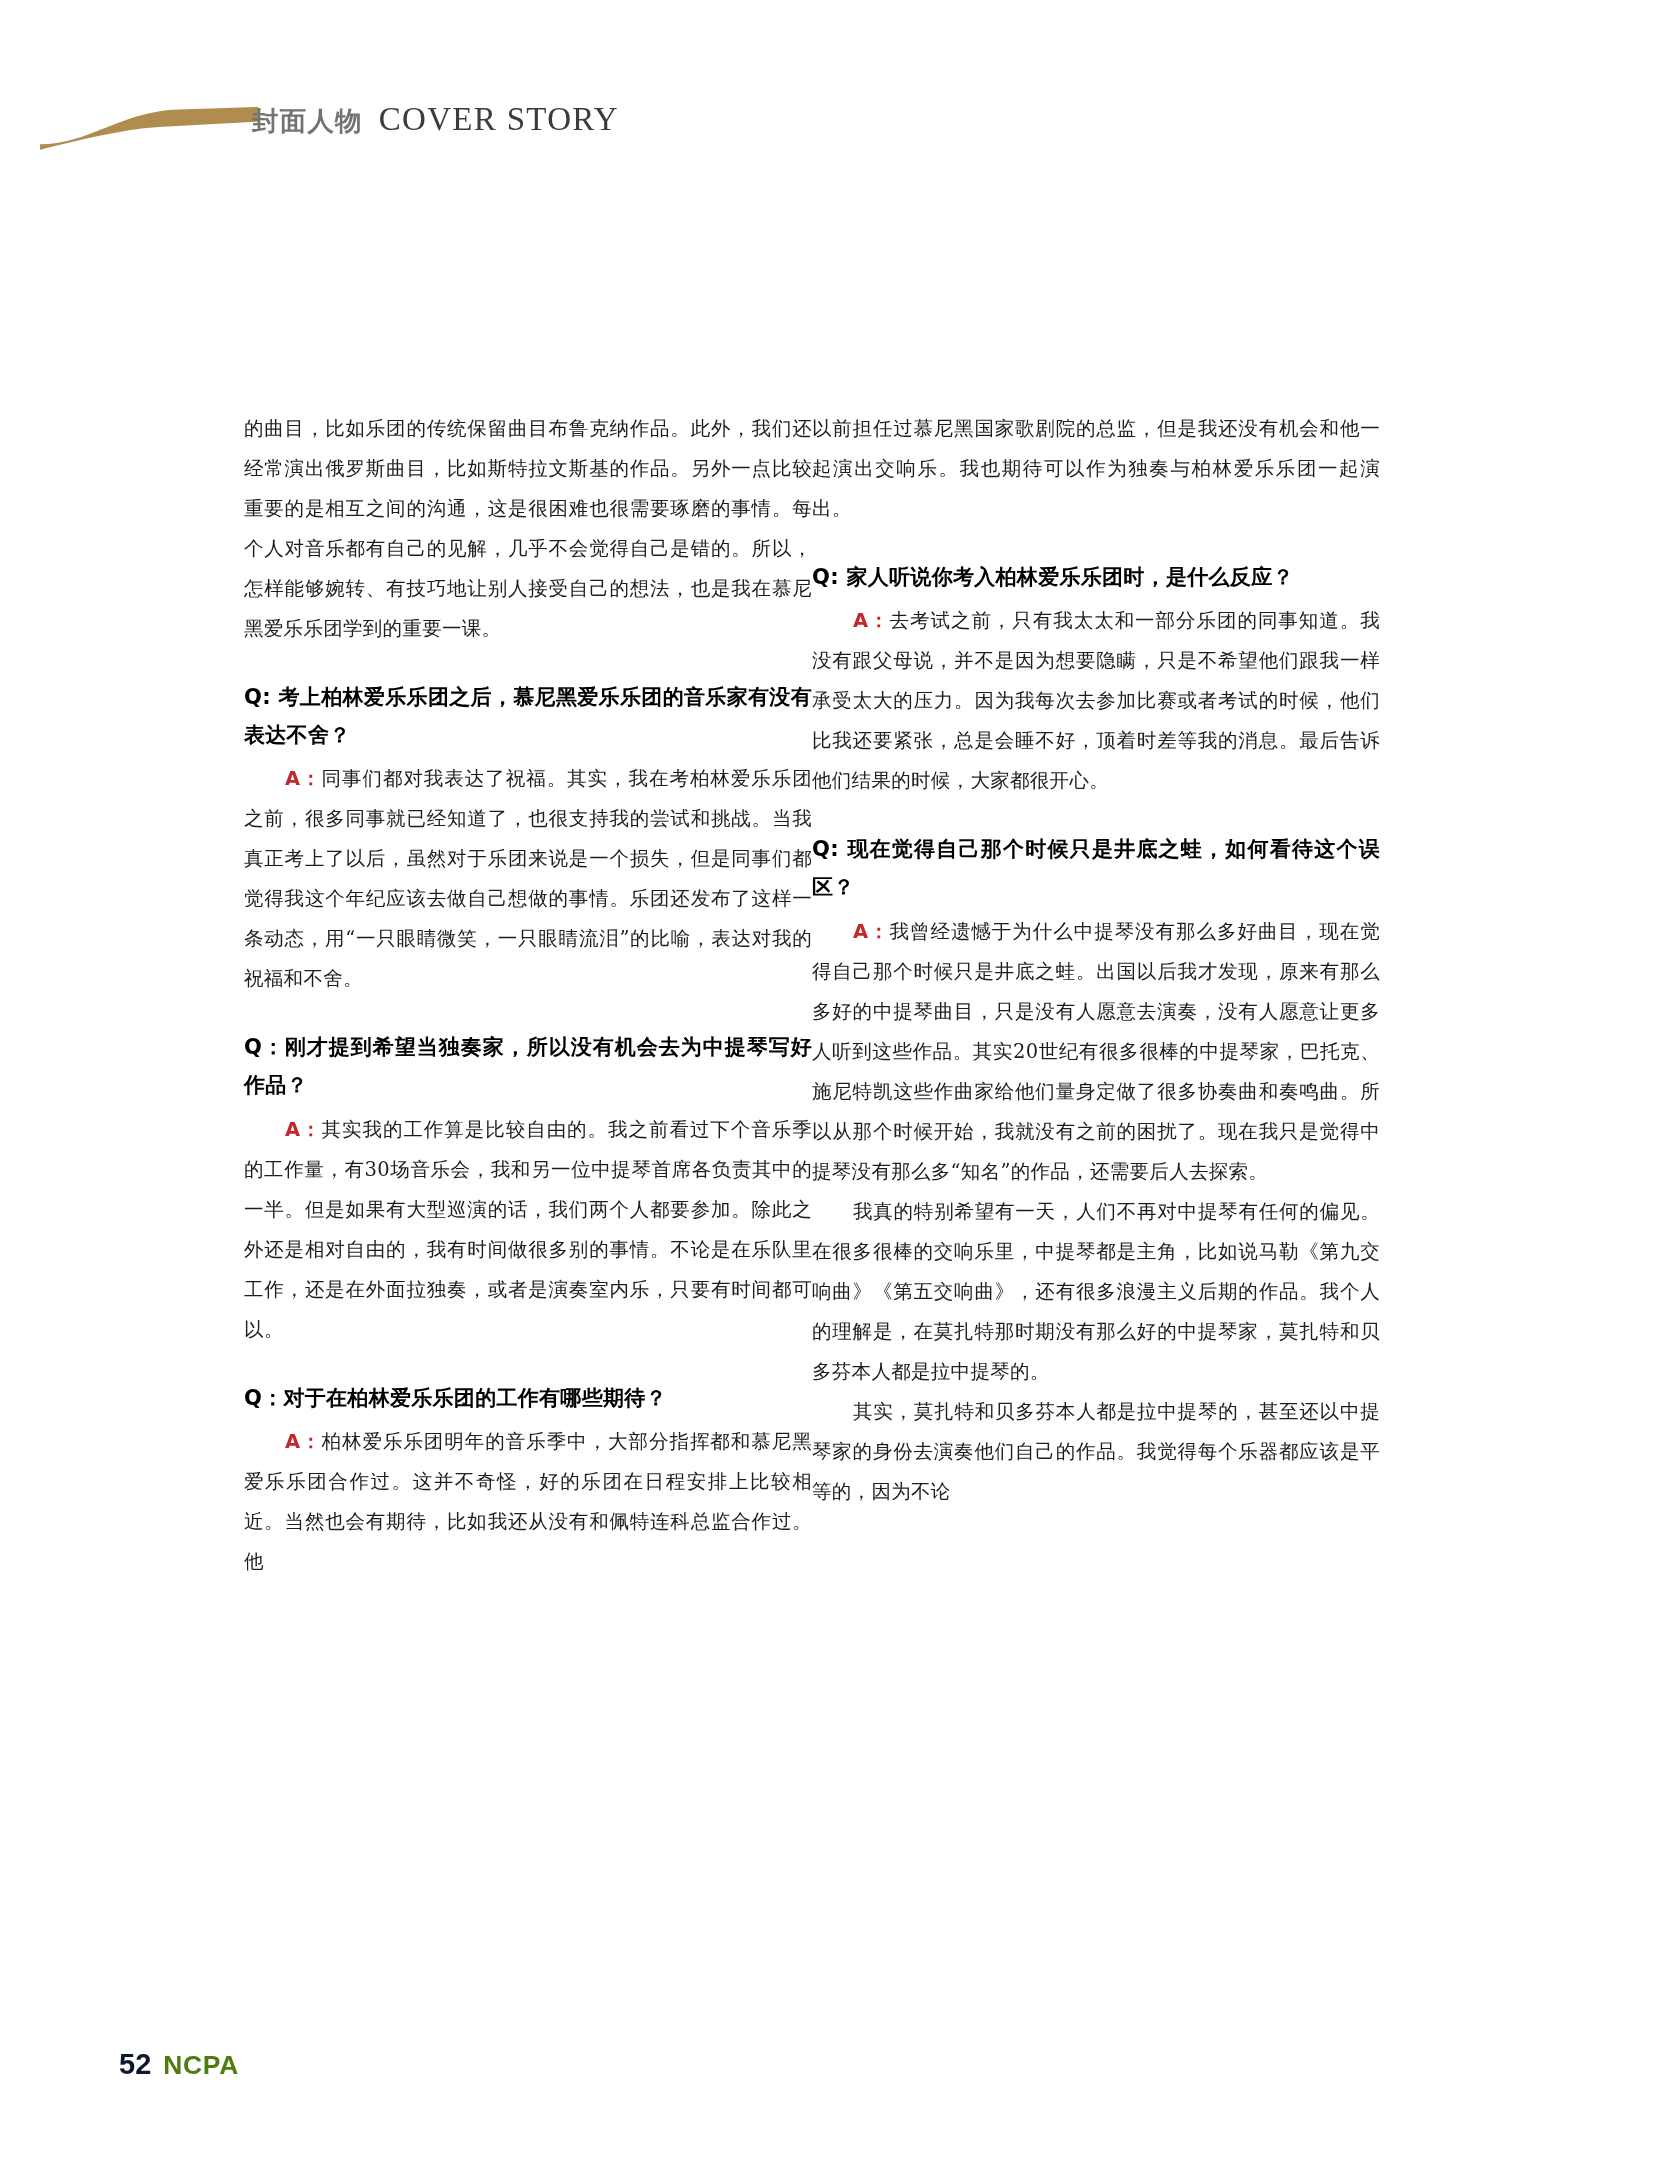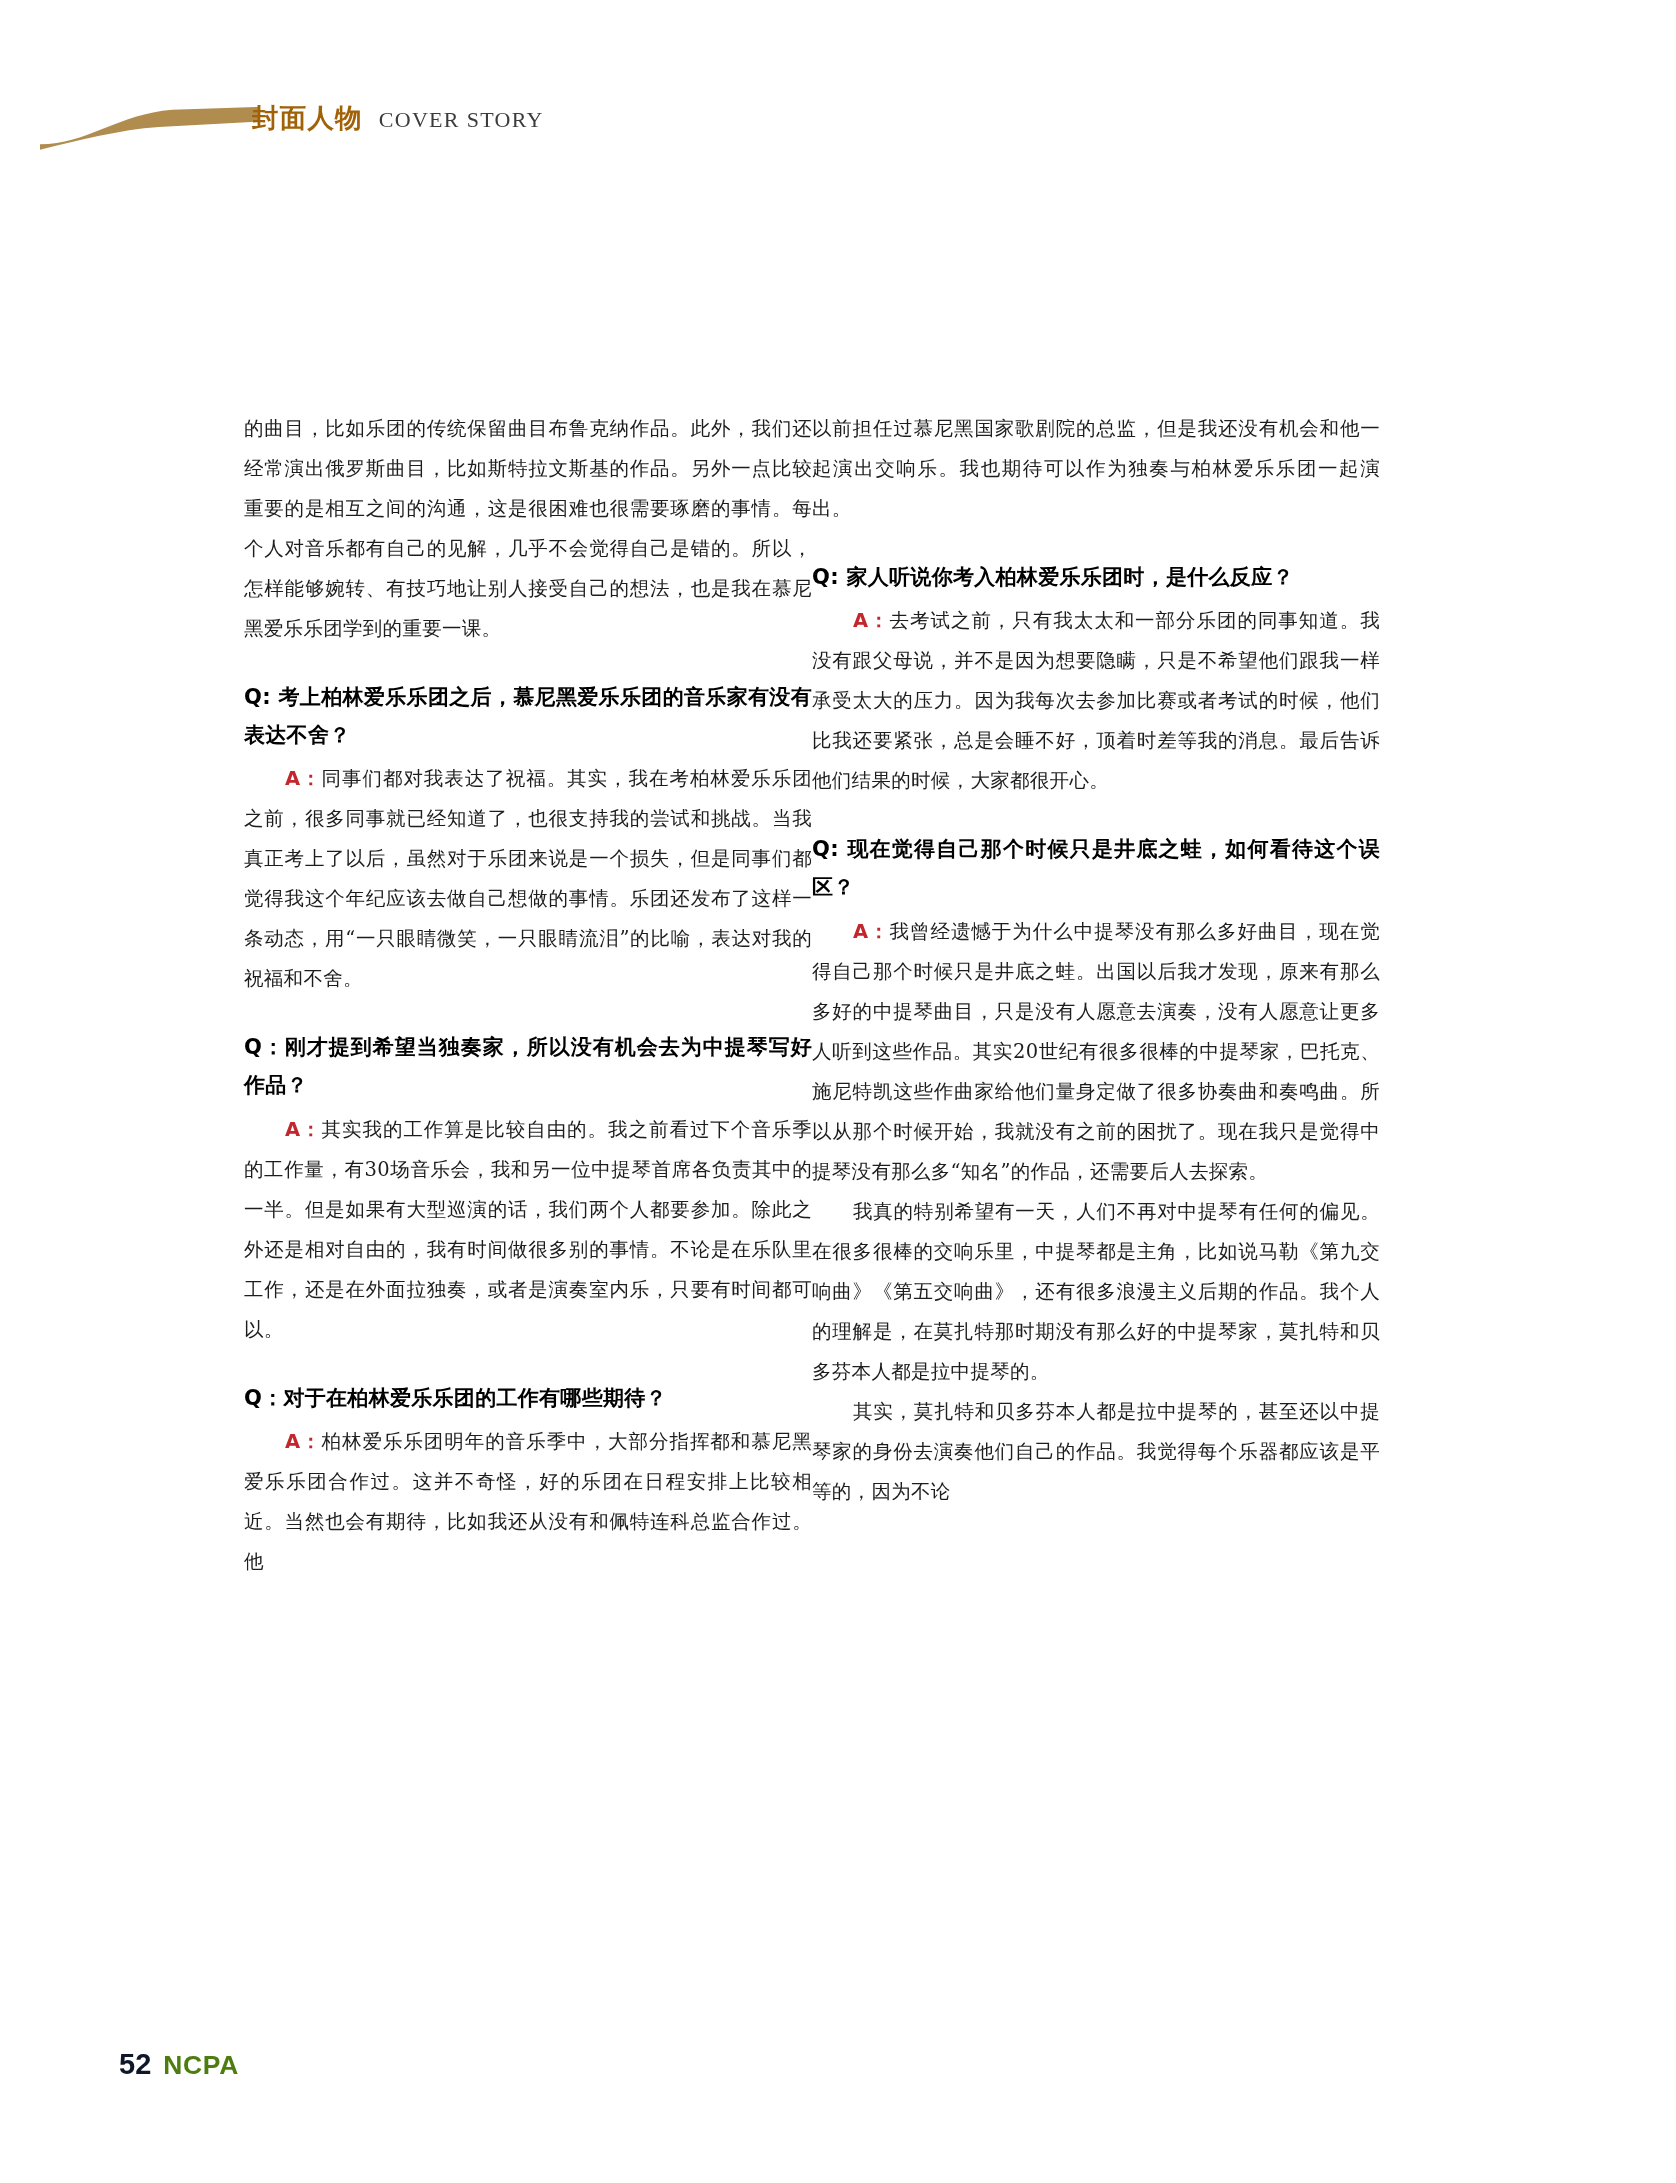--- a/index.html
+++ b/index.html
@@ -36,25 +36,25 @@
     top: 9.2px;
     display: flex;
     align-items: baseline;
     gap: 16px;
   }
   .header-cn {
     font-family: "DejaVu Sans", sans-serif;
     font-weight: bold;
     font-size: 26.4px;
     letter-spacing: 1.3px;
-    color: #a16207;
+    color: #737373;
   }
   .header-en {
     font-family: "Liberation Serif", serif;
-    font-size: 22px;
+    font-size: 33px;
     letter-spacing: 1.3px;
     color: #3c3c3c;
   }
 
   
   .content {
     position: absolute;
     top: 409px;
     left: 0;
     width: 100%;

